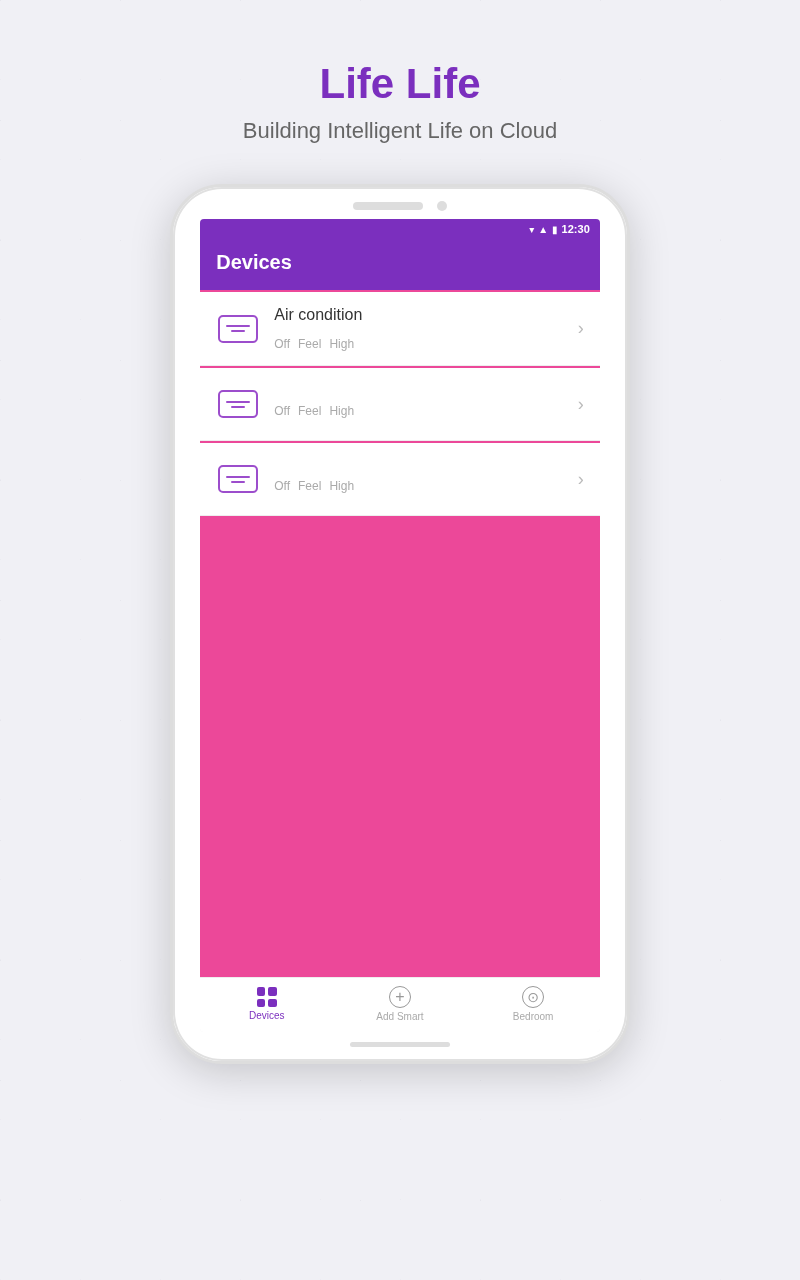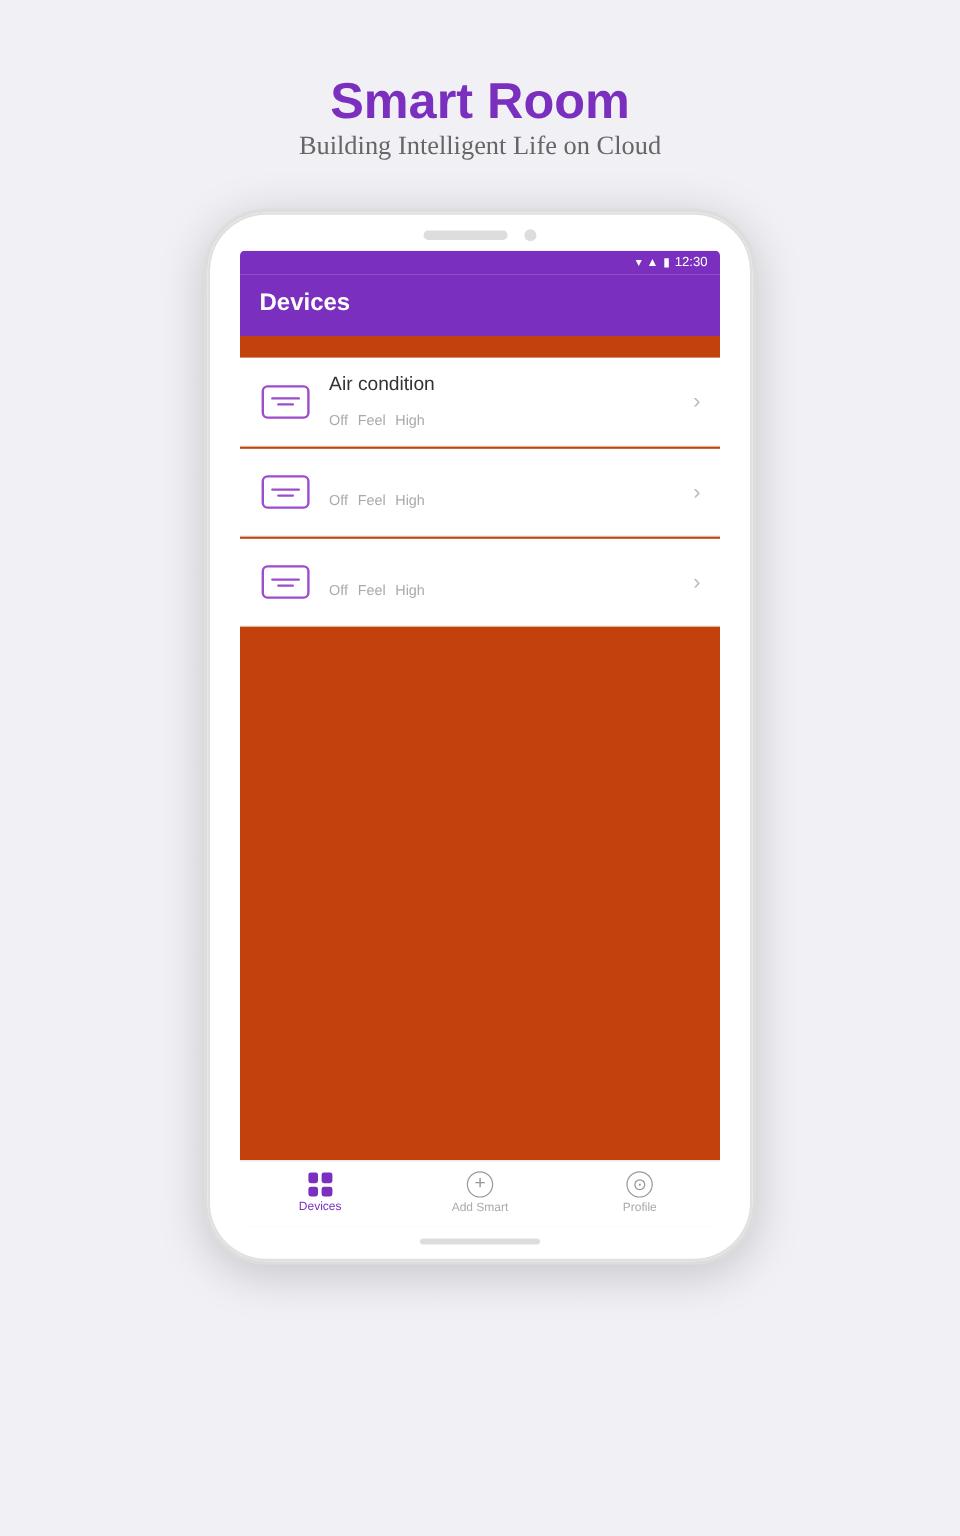--- a/index.html
+++ b/index.html
@@ -37,21 +37,21 @@
 
     .app-title {
       font-size: 42px;
       font-weight: 700;
       color: #7b2fbe;
     }
 
     .app-subtitle {
       font-size: 22px;
       color: #666;
-      font-family: Liberation Serif, serif;
+      margin-top: 10px;
     }
 
     
     .phone-frame {
       margin-top: 40px;
       width: 460px;
       height: 880px;
       background: #ffffff;
       border-radius: 52px;
       box-shadow: 0 8px 40px rgba(0,0,0,0.18), inset 0 0 0 2px #e0e0e0;
@@ -112,21 +112,21 @@
 
     .status-icons {
       display: flex;
       align-items: center;
       gap: 4px;
     }
 
     .status-time {
       color: white;
       font-size: 11px;
-      font-weight: 400;
+      font-weight: 700;
     }
 
     .signal-icon {
       color: white;
       font-size: 10px;
     }
 
     
     .app-header {
       background: #7b2fbe;
@@ -136,26 +136,26 @@
 
     .app-header-title {
       color: white;
       font-size: 20px;
       font-weight: 600;
     }
 
     
     .device-list {
       flex: 1;
-      background: #c2410c;
+      background: #ec4899;
       overflow-y: auto;
       display: flex;
       flex-direction: column;
       gap: 2px;
-      padding: 18px 0;
+      padding: 2px 0;
     }
 
     .device-item {
       background: white;
       display: flex;
       align-items: center;
       padding: 14px 16px;
       gap: 14px;
       cursor: pointer;
       border-bottom: 1px solid #eee;
@@ -298,21 +298,21 @@
       width: 100px;
       height: 5px;
       background: #ddd;
       border-radius: 3px;
     }
   </style>
 </head>
 <body>
 
 <div class="page-header">
-  <h1 class="app-title">Smart Room</h1>
+  <h1 class="app-title">Life Life</h1>
   <p class="app-subtitle">Building Intelligent Life on Cloud</p>
 </div>
 
 <div class="phone-frame">
 
   <div class="phone-top-bar">
     <div class="phone-speaker"></div>
     <div class="phone-camera"></div>
   </div>
 
@@ -399,21 +399,21 @@
         <span class="nav-item-label">Devices</span>
       </div>
 
       <div class="nav-item">
         <div class="nav-icon-add">+</div>
         <span class="nav-item-label">Add Smart</span>
       </div>
 
       <div class="nav-item">
         <div class="nav-icon-profile">⊙</div>
-        <span class="nav-item-label">Profile</span>
+        <span class="nav-item-label">Bedroom</span>
       </div>
 
     </div>
 
   </div>
 
   <div class="phone-bottom-bar">
     <div class="phone-home-bar"></div>
   </div>
 

